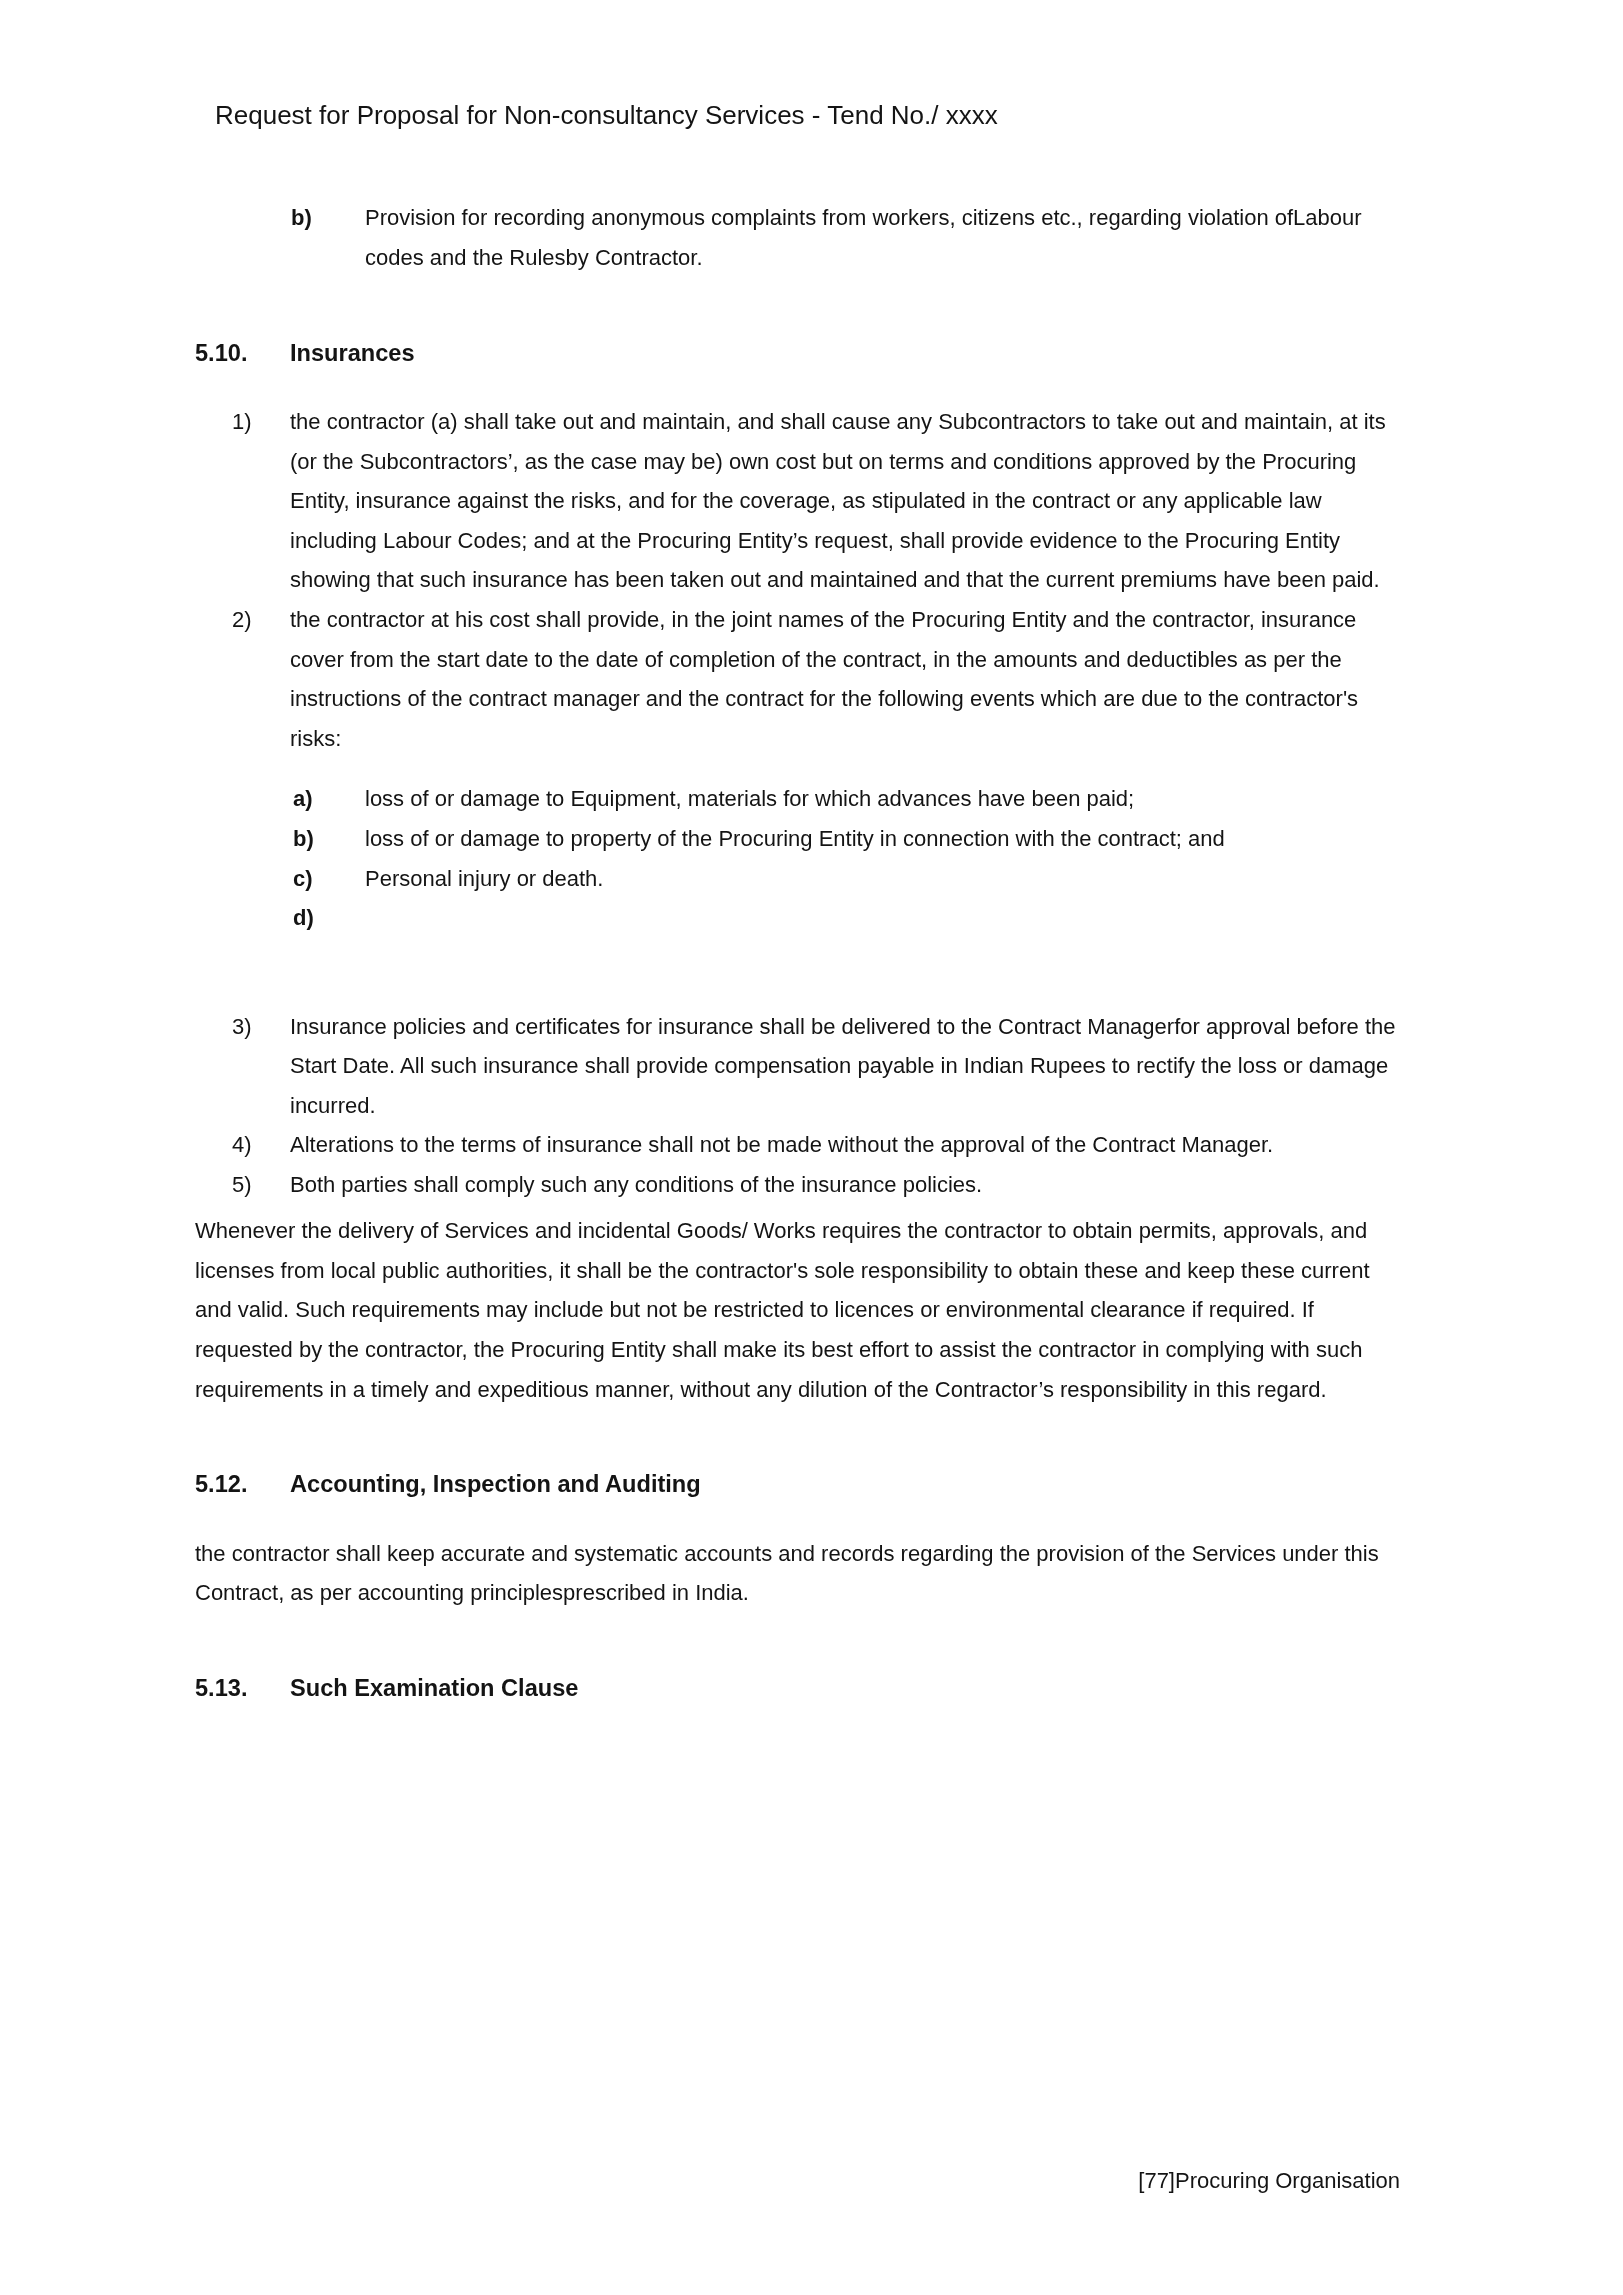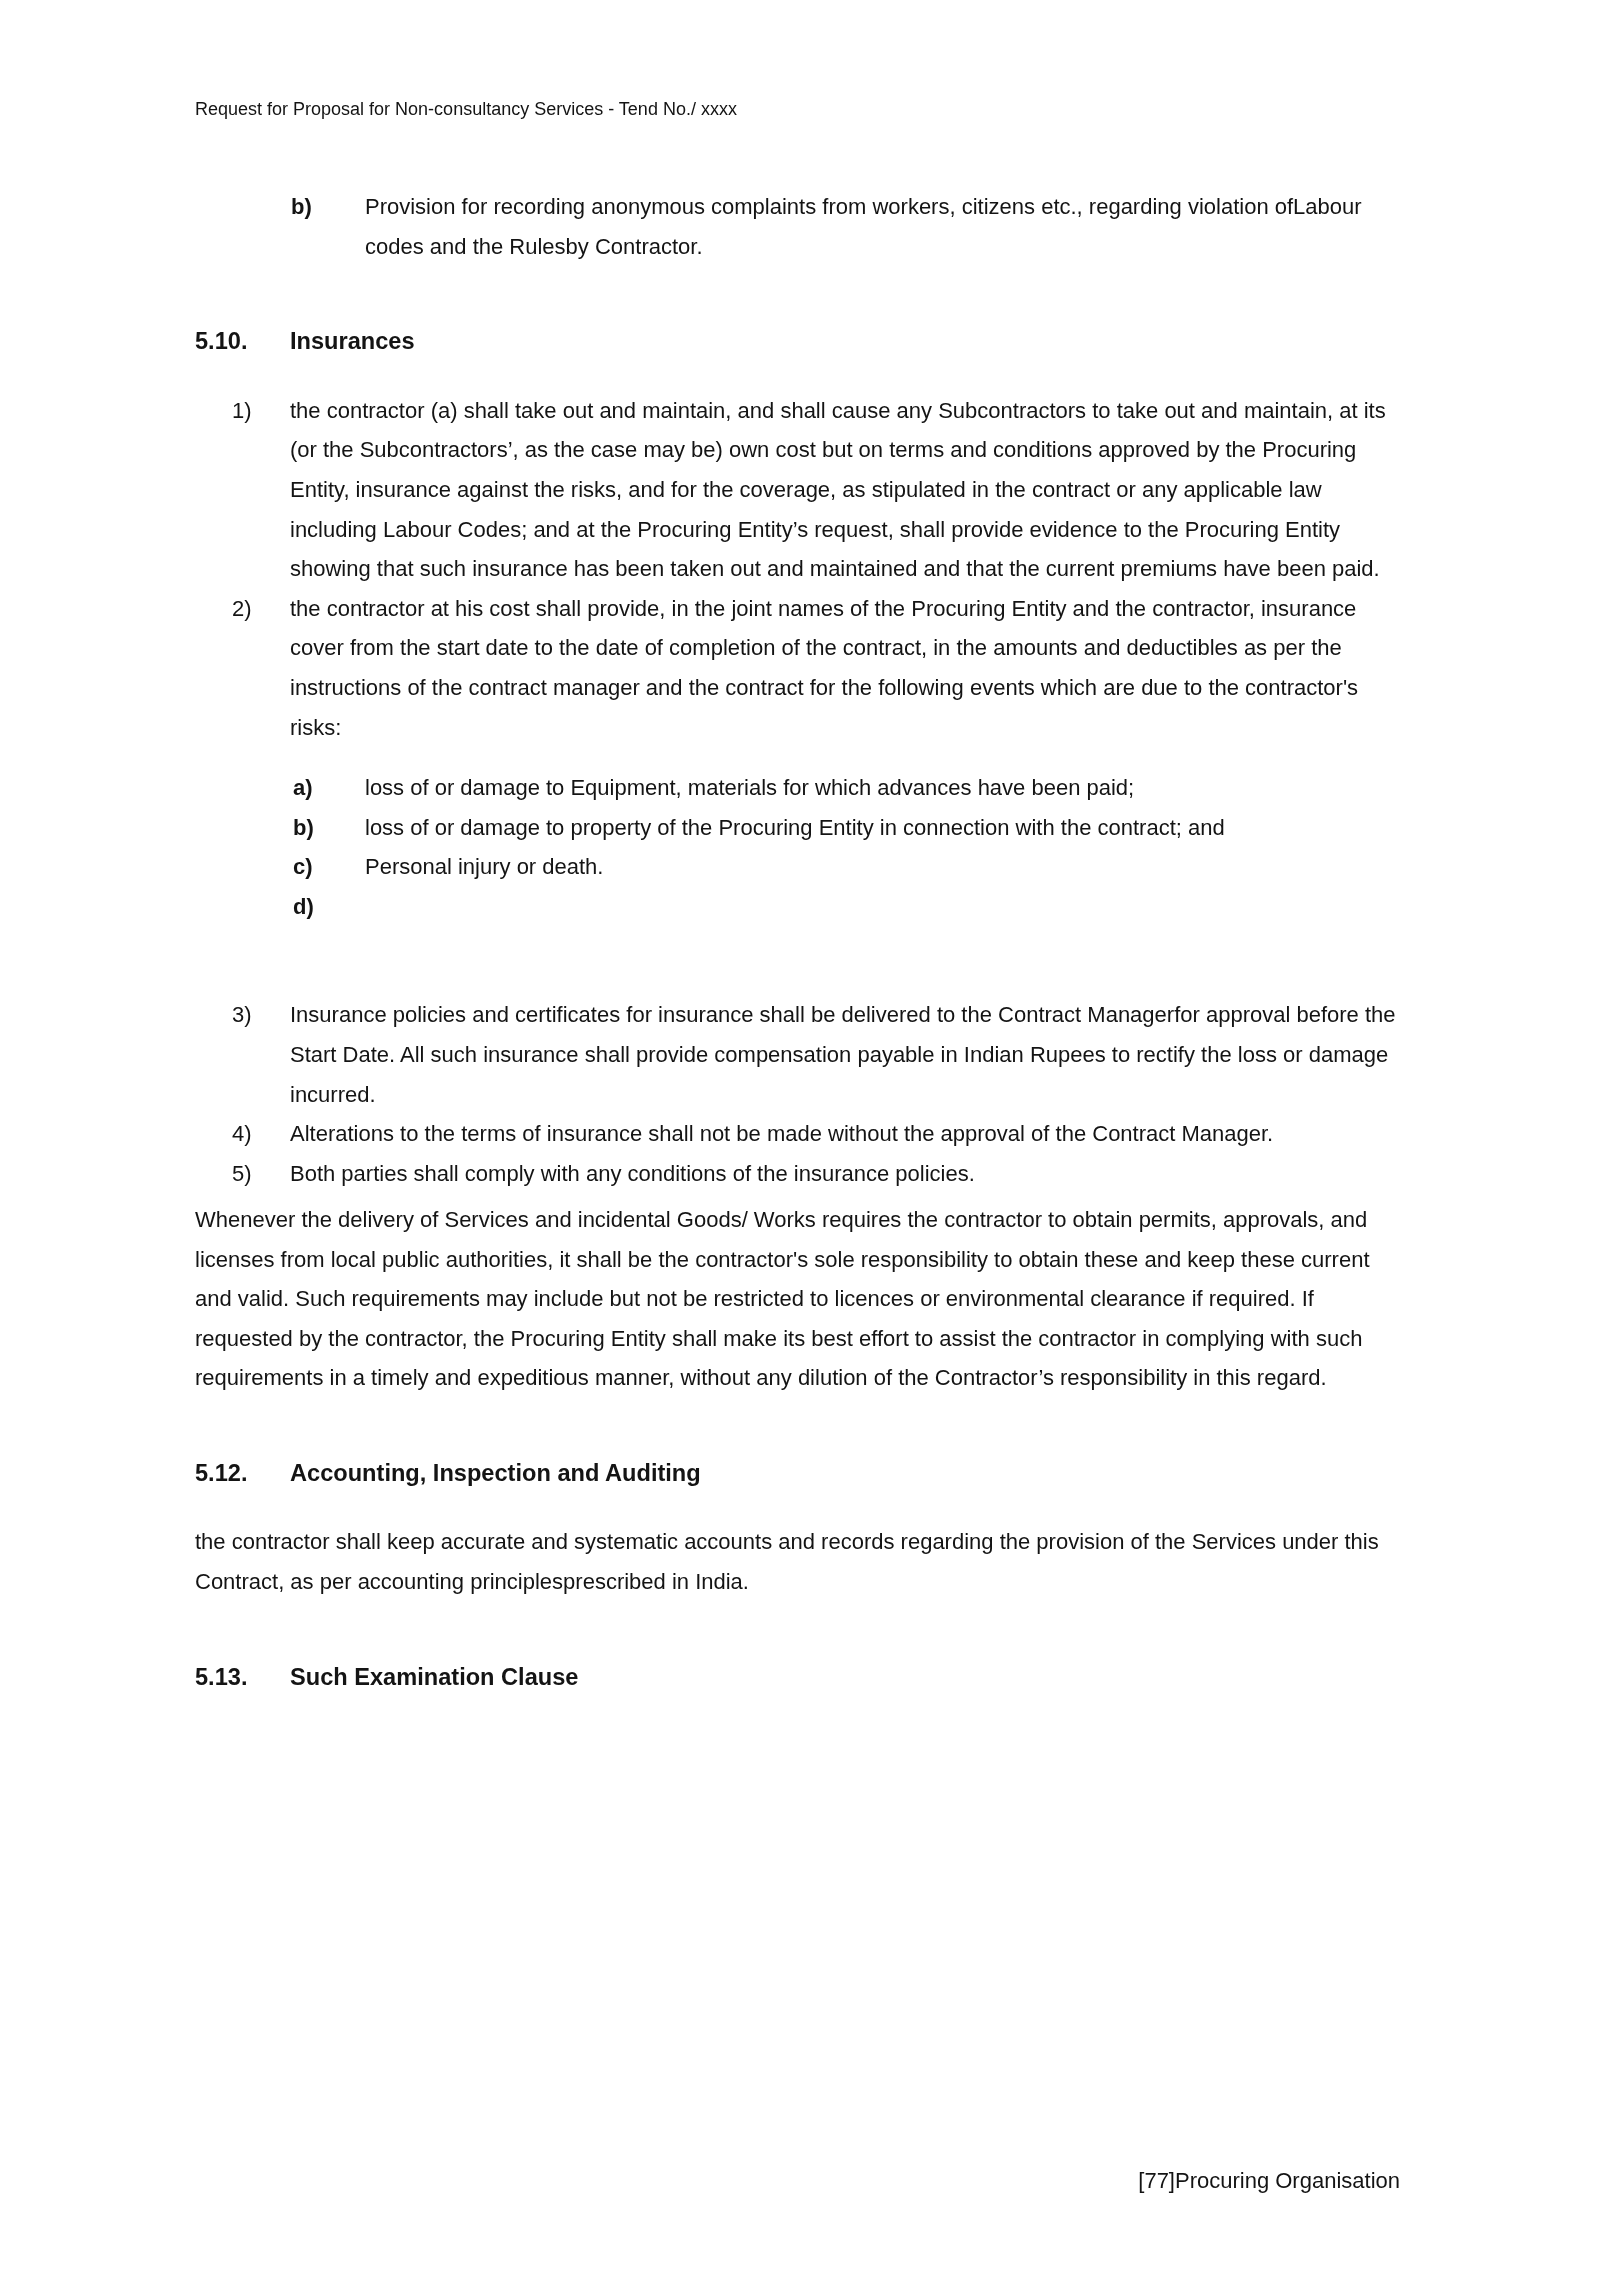--- a/index.html
+++ b/index.html
@@ -12,23 +12,24 @@
   }
   .page {
     position: relative;
     width: 1623px;
     height: 2295px;
     background: #ffffff;
     padding: 97px 223px 0 195px;
     overflow: hidden;
   }
   .doc-header {
-    font-size: 18px;
+    font-size: 26px;
     line-height: 1.4;
     margin-bottom: 65px;
+    margin-left: 20px;
   }
   .para, .li {
     font-size: 22px;
     line-height: 1.8;
   }
   .li { display: flex; }
   .li .marker { flex: none; }
   .li .li-text { flex: 1 1 auto; }
 
   .li.intro { padding-left: 96px; }
@@ -113,21 +114,21 @@
     <div class="li level1">
       <div class="marker">3)</div>
       <div class="li-text">Insurance policies and certificates for insurance shall be delivered to the Contract Managerfor approval before the Start Date. All such insurance shall provide compensation payable in Indian Rupees to rectify the loss or damage incurred.</div>
     </div>
     <div class="li level1">
       <div class="marker">4)</div>
       <div class="li-text">Alterations to the terms of insurance shall not be made without the approval of the Contract Manager.</div>
     </div>
     <div class="li level1">
       <div class="marker">5)</div>
-      <div class="li-text">Both parties shall comply with any conditions of the insurance policies.</div>
+      <div class="li-text">Both parties shall comply such any conditions of the insurance policies.</div>
     </div>
   </div>
 
 
   <div class="para">Whenever the delivery of Services and incidental Goods/ Works requires the contractor to obtain permits, approvals, and licenses from local public authorities, it shall be the contractor's sole responsibility to obtain these and keep these current and valid. Such requirements may include but not be restricted to licences or environmental clearance if required. If requested by the contractor, the Procuring Entity shall make its best effort to assist the contractor in complying with such requirements in a timely and expeditious manner, without any dilution of the Contractor’s responsibility in this regard.</div>
 
   <div class="heading">
     <span class="hnum">5.12.</span>
     <span class="htitle">Accounting, Inspection and Auditing</span>
   </div>

